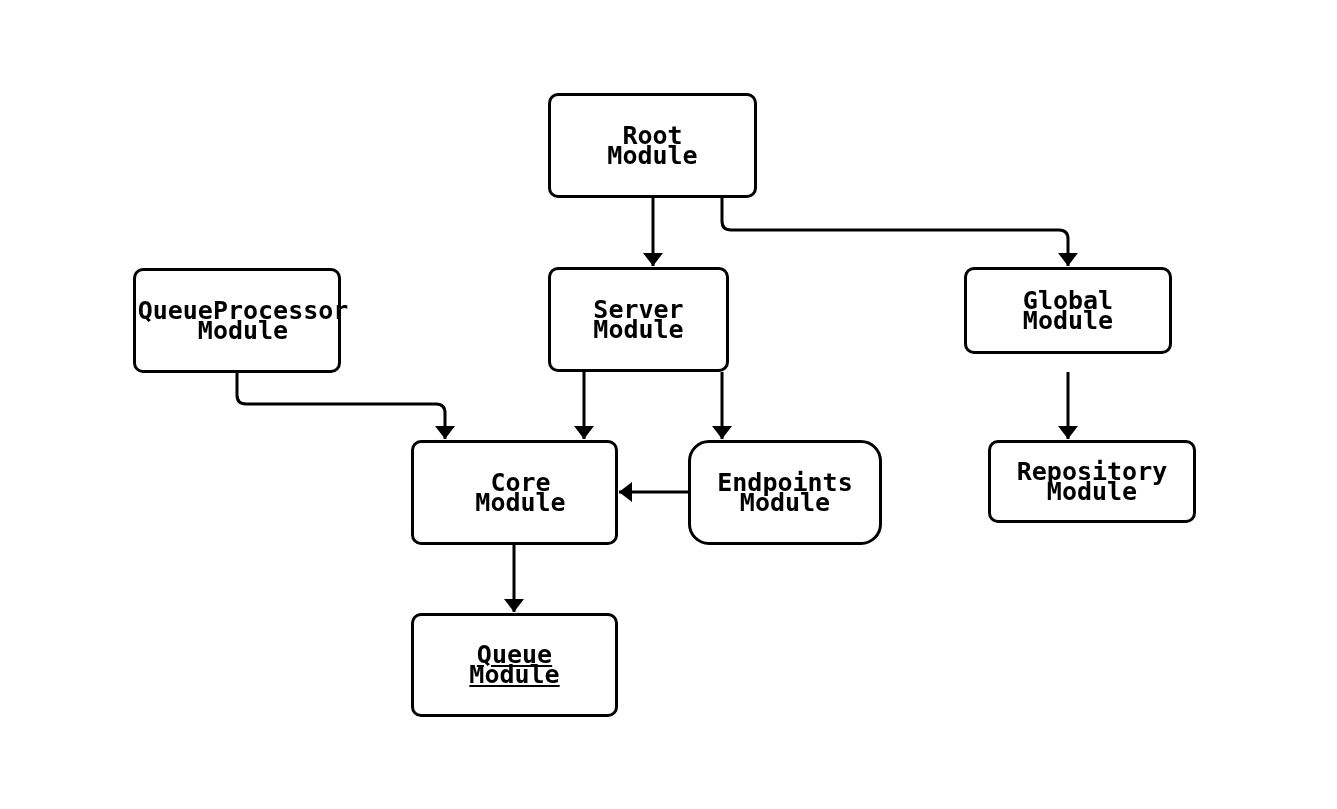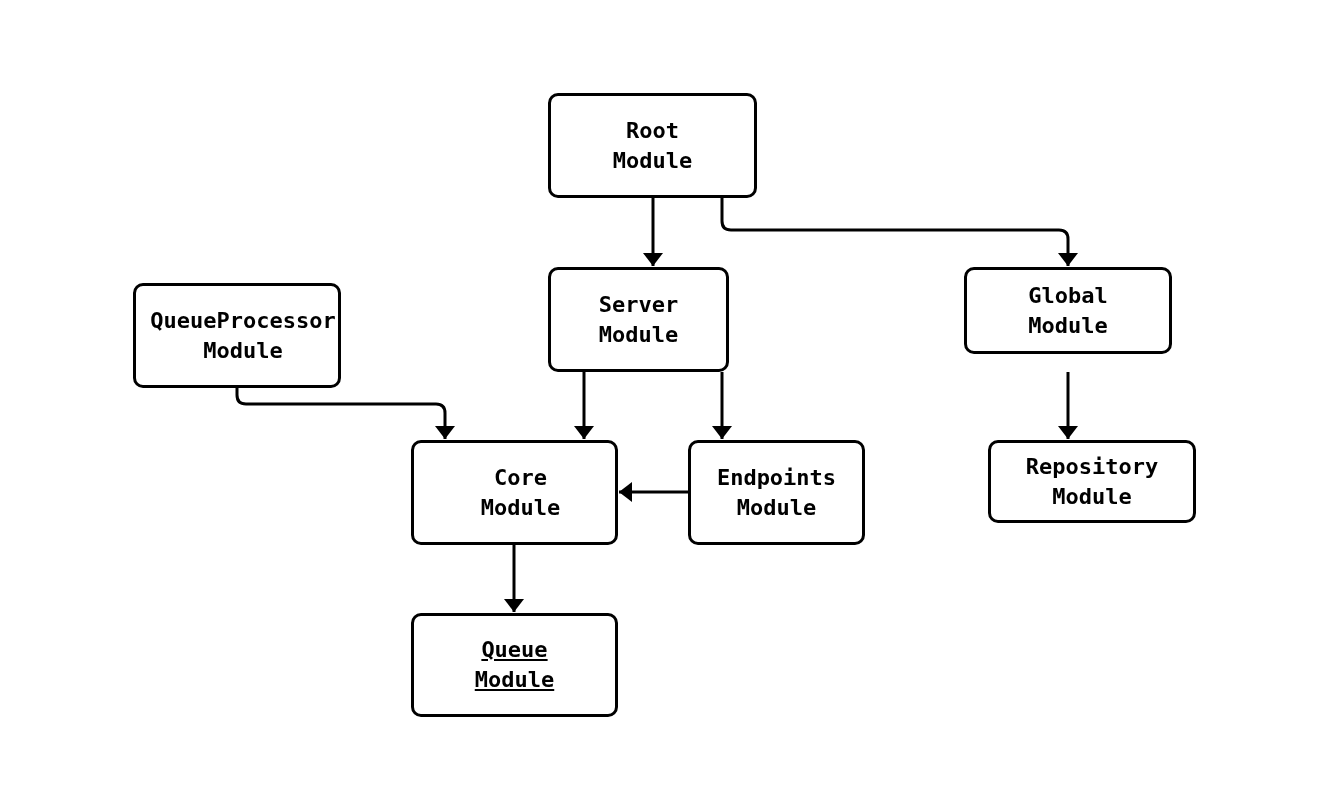--- a/index.html
+++ b/index.html
@@ -32,22 +32,22 @@
     background: var(--node-fill, #ffffff);
     border: 3px solid var(--stroke, #000000);
     border-radius: 10px;
     display: flex;
     align-items: center;
     justify-content: center;
   }
   .node-label {
     font-family: "DejaVu Sans Mono", "Liberation Mono", monospace;
     font-weight: bold;
-    font-size: 22px;
-    line-height: 30px;
+    font-size: 25px;
+    line-height: 20px;
     color: var(--text, #000000);
     text-align: center;
     white-space: pre;
   }
 </style>
 </head>
 <body>
 
 <div class="diagram-canvas">
   <svg class="edges-svg" width="1337" height="809" viewBox="0 0 1337 809" xmlns="http://www.w3.org/2000/svg">
@@ -65,37 +65,37 @@
         <path class="edge" d="M 688 492 L 619 492" marker-end="url(#arrowhead)"></path>
         <path class="edge" d="M 1068 372 L 1068 439" marker-end="url(#arrowhead)"></path>
         <path class="edge" d="M 514 545 L 514 612" marker-end="url(#arrowhead)"></path>
       </g>
   </svg>
   <div>
       <div class="node" style="left: 548px; top: 93px; width: 209px; height: 105px;">
         <div class="node-label">Root
 Module</div>
       </div>
-      <div class="node" style="left: 133px; top: 283px; width: 208px; height: 105px; padding-left: 12px;">
+      <div class="node" style="left: 133px; top: 268px; width: 208px; height: 105px; padding-left: 12px;">
         <div class="node-label">QueueProcessor
 Module</div>
       </div>
       <div class="node" style="left: 548px; top: 267px; width: 181px; height: 105px;">
         <div class="node-label">Server
 Module</div>
       </div>
       <div class="node" style="left: 964px; top: 267px; width: 208px; height: 87px;">
         <div class="node-label">Global
 Module</div>
       </div>
       <div class="node" style="left: 411px; top: 440px; width: 207px; height: 105px; padding-left: 12px;">
         <div class="node-label">Core
 Module</div>
       </div>
-      <div class="node" style="left: 688px; top: 440px; width: 177px; height: 105px;">
+      <div class="node" style="left: 688px; top: 440px; width: 194px; height: 105px; border-radius: 21px;">
         <div class="node-label">Endpoints
 Module</div>
       </div>
       <div class="node" style="left: 988px; top: 440px; width: 208px; height: 83px;">
         <div class="node-label">Repository
 Module</div>
       </div>
       <div class="node" style="left: 411px; top: 613px; width: 207px; height: 104px; text-decoration: underline;">
         <div class="node-label">Queue
 Module</div>

